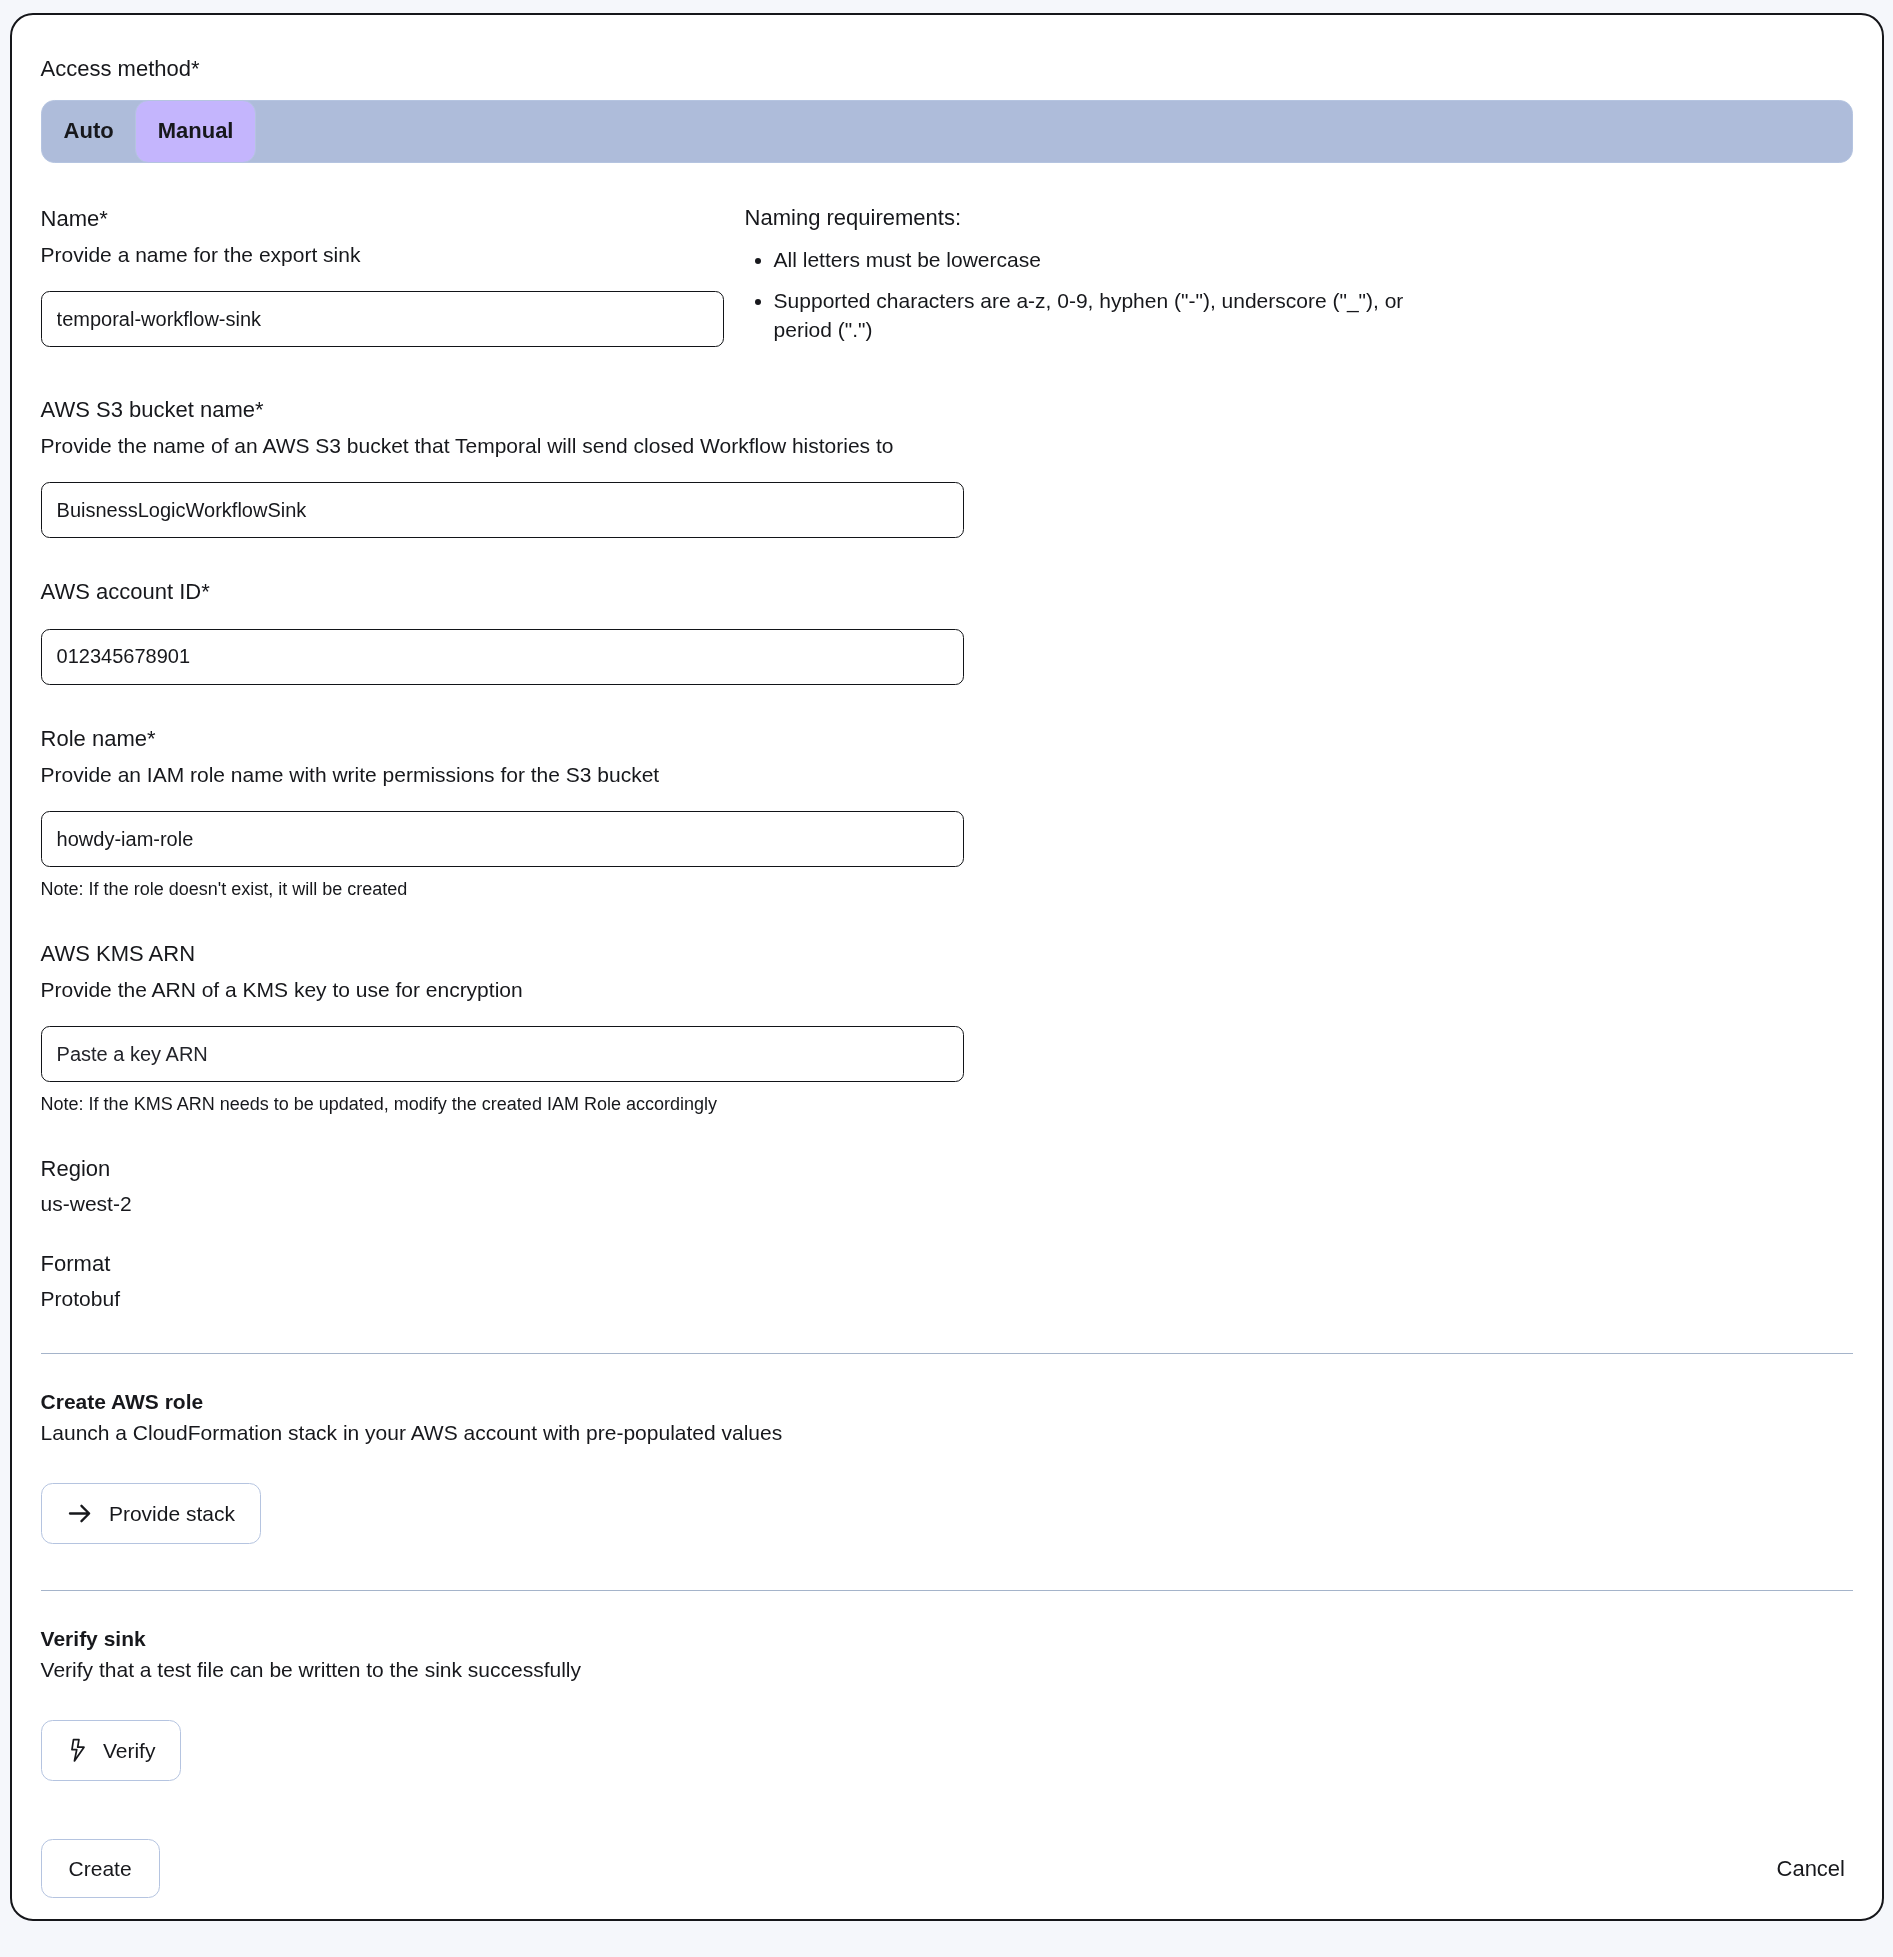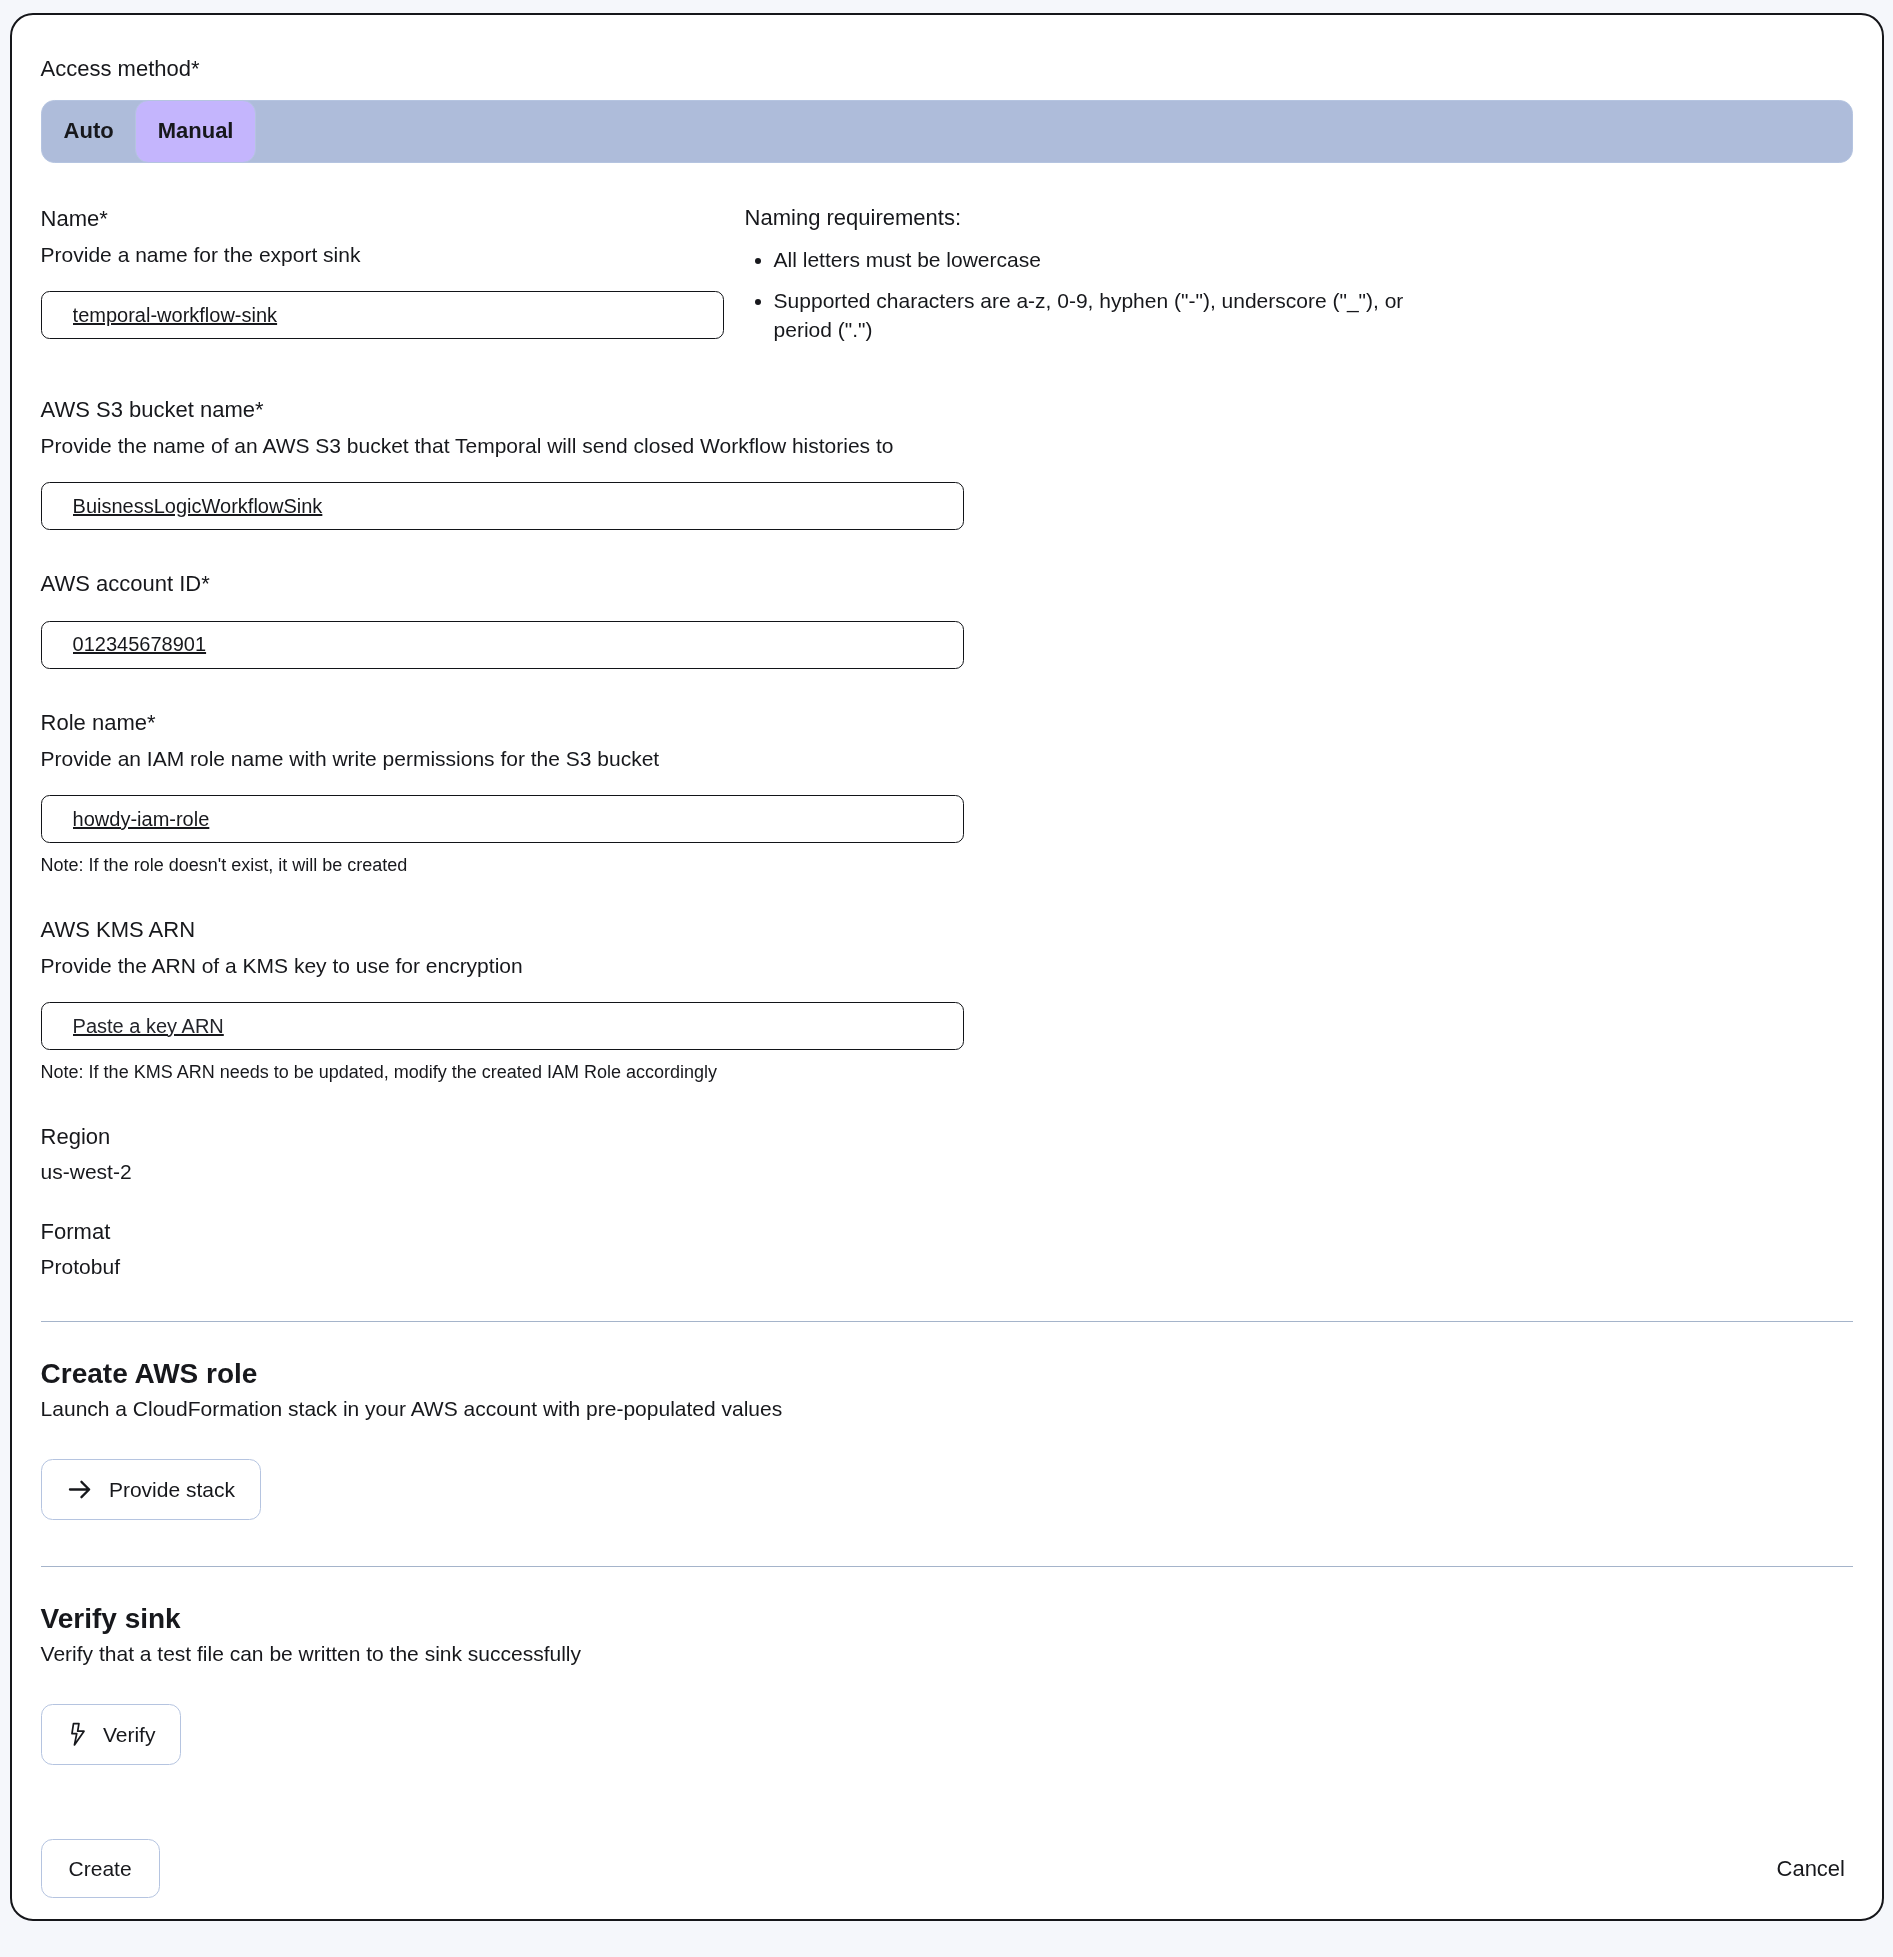--- a/index.html
+++ b/index.html
@@ -16,32 +16,31 @@
     background: #ffffff;
     border: 2.9px solid #15161a;
     border-radius: 23px;
     padding: 40px 29px 21px 29px;
     display: flex; flex-direction: column;
   }
   .field-label { font-size: 22px; line-height: 1.25; }
   .field-desc  { font-size: 21px; line-height: 1.3; margin-top: 8.6px; }
   input.text-input {
     display: block;
-    height: 48px;
+    height: 56px;
     border: 1.9px solid #121418;
     border-radius: 8.6px;
     font-family: "Liberation Sans", sans-serif;
     font-size: 20px;
     color: #17181c;
-    padding: 0 31px;
+    padding: 0 15px;
     margin-top: 23px;
     background: #fff;
     width: 923px;
     outline: none;
-    text-decoration: underline;
   }
   input.text-input::placeholder { color: #23242a; opacity: 1; }
   input.narrow { width: 683px; }
   .note { font-size: 18px; margin-top: 11.5px; }
   .section { margin-bottom: 40px; }
   
   .toggle-label { margin-bottom: 17px; }
   .toggle {
     display: inline-flex;
     border: 1px solid #b5c4e0;
@@ -72,21 +71,21 @@
   .name-row { display: flex; align-items: flex-start; margin-bottom: 40px; }
   .name-col { width: 683px; flex: none; }
   .req-col  { width: 694px; margin-left: 21px; flex: none; }
   .req-title { font-size: 22px; }
   .req-col ul { margin: 15.3px 0 0 29px; }
   .req-col li { font-size: 21px; line-height: 1.38; margin-bottom: 11.5px; }
   
   .ro-block { margin-bottom: 34px; }
   .ro-value { font-size: 21px; margin-top: 9.6px; }
   .divider { border: none; border-top: 1.9px solid #a5b4ca; margin: 7.6px 0 36px 0; }
-  .section-title { font-size: 28px; font-weight: 700; }
+  .section-title { font-size: 21px; font-weight: 700; }
   .section-desc { font-size: 21px; margin-top: 7.6px; }
   .action-btn {
     display: inline-flex; align-items: center; gap: 15.3px;
     background: #ffffff;
     border: 1.9px solid #b5c4e0;
     border-radius: 11.5px;
     height: 61px;
     padding: 0 25px;
     font-size: 21px;
     color: #17181c;

